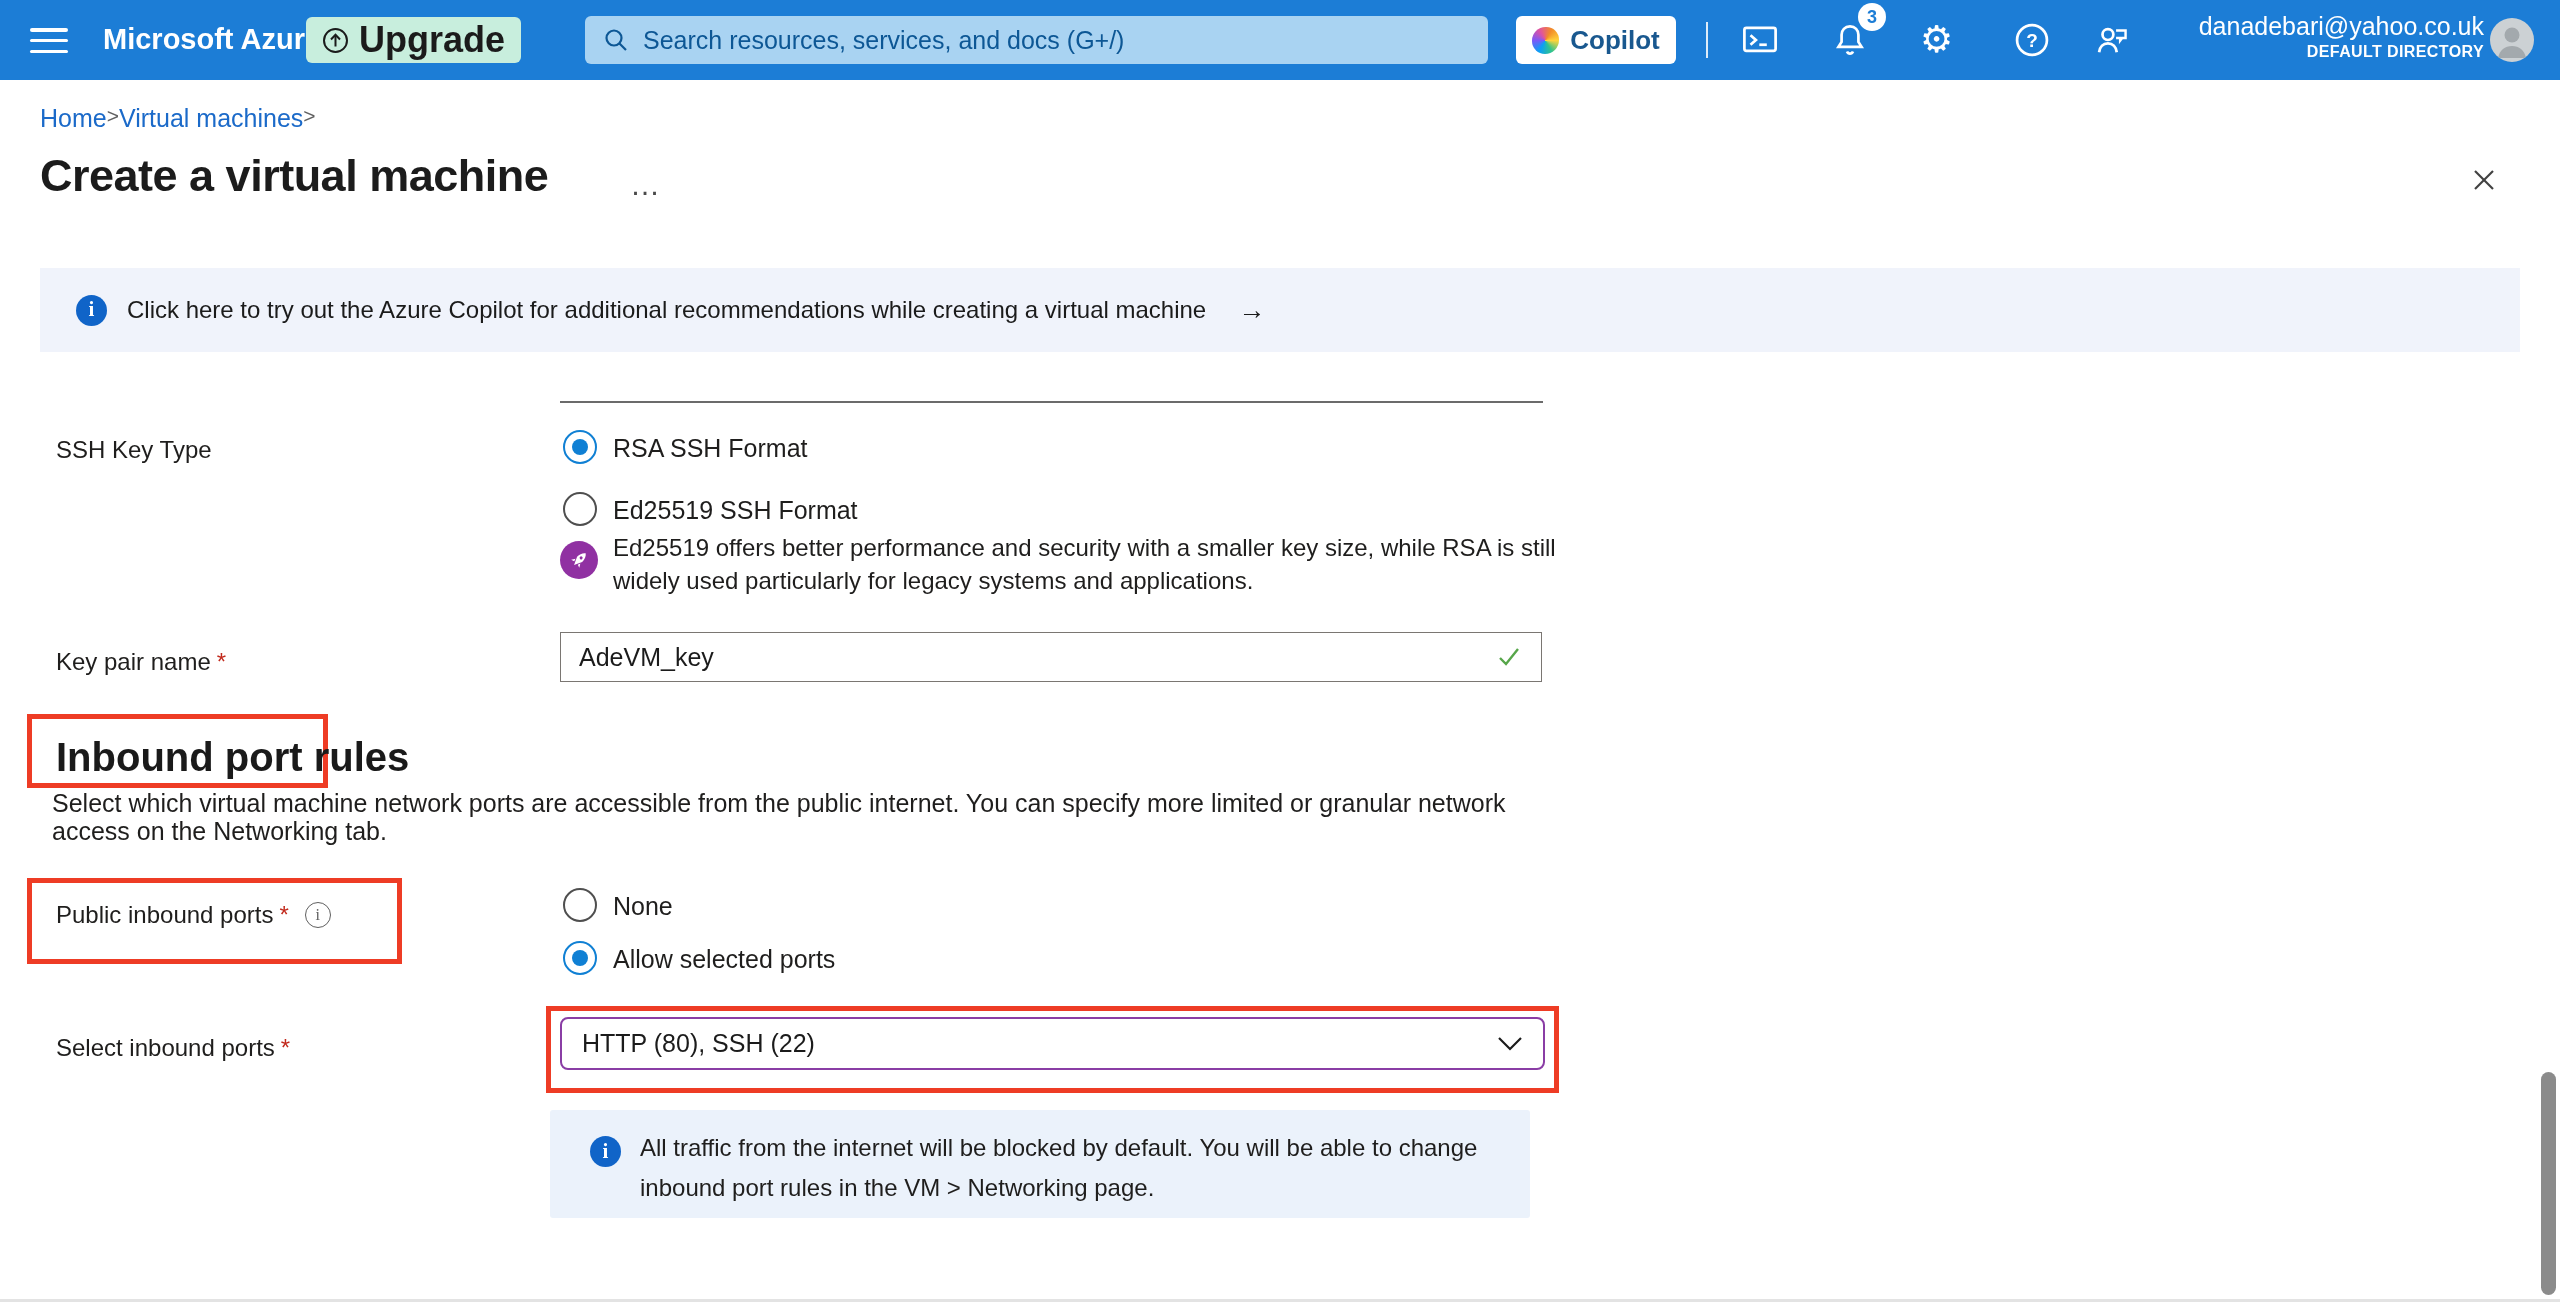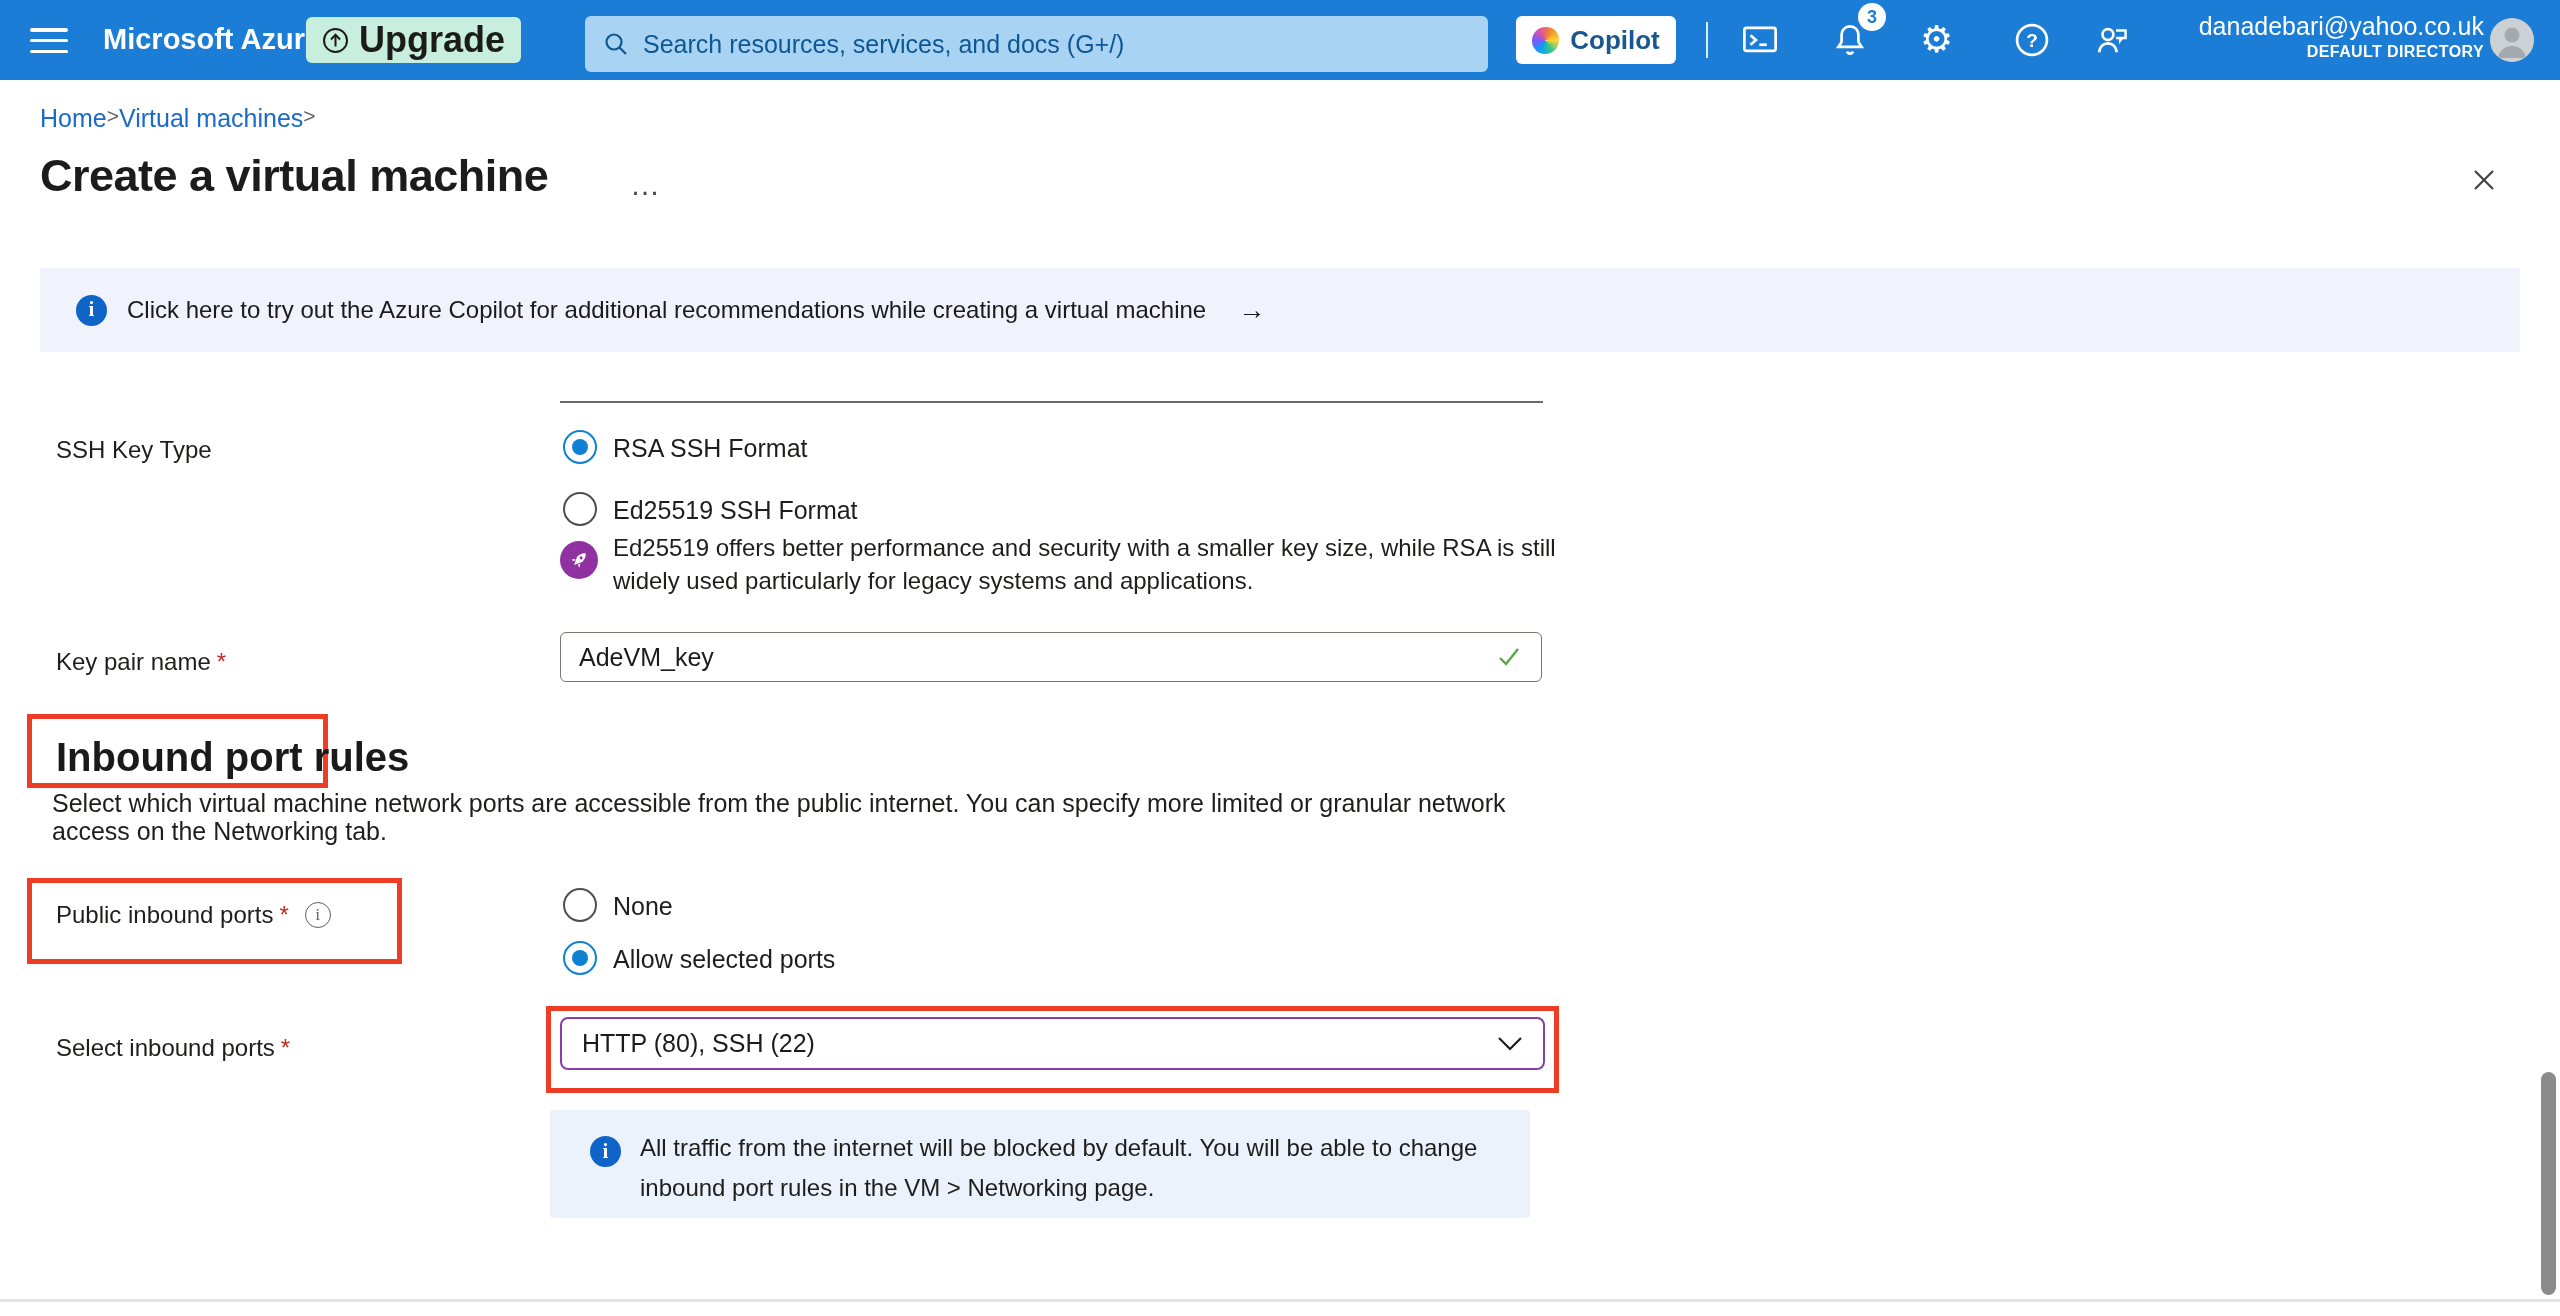--- a/index.html
+++ b/index.html
@@ -15,21 +15,21 @@
   body{font-family:"Liberation Sans","DejaVu Sans",sans-serif;color:var(--text_primary)}
   .page{position:relative;width:2560px;height:1316px;background:#fff;overflow:hidden}
   .abs{position:absolute}
 
   
   .topbar{position:absolute;left:0;top:0;width:2560px;height:80px;background:var(--header_bg)}
   .hamburger{left:30px;top:28px;width:38px;height:25px;display:flex;flex-direction:column;justify-content:space-between;cursor:pointer}
   .hamburger span{display:block;height:3.5px;background:#fff;border-radius:2px}
   .brand{left:103px;top:23px;font-size:29px;font-weight:700;color:#fff;white-space:nowrap;cursor:pointer}
   .upgrade{left:306px;top:17px;height:46px;padding:0 16px;background:var(--upgrade_bg);border:none;border-radius:6px;display:flex;align-items:center;gap:10px;font-size:36px;font-weight:700;color:var(--upgrade_text);cursor:pointer;font-family:inherit}
-  .search{left:585px;top:16px;width:903px;height:56px;background:var(--search_bg);border-radius:6px;display:flex;align-items:center;padding-left:18px;gap:14px;cursor:text}
+  .search{left:585px;top:16px;width:903px;height:48px;background:var(--search_bg);border-radius:6px;display:flex;align-items:center;padding-left:18px;gap:14px;cursor:text}
   .search-text{font-size:25px;color:var(--search_text);white-space:nowrap}
   .copilot{left:1516px;top:16px;width:160px;height:48px;background:#fff;border:none;border-radius:6px;display:flex;align-items:center;justify-content:center;gap:11px;font-size:26px;font-weight:700;color:var(--copilot_text);cursor:pointer;font-family:inherit}
   .copilot-logo{width:27px;height:27px;border-radius:50% 46% 52% 48%;background:conic-gradient(from 210deg,#0aa0f5,#7a5af8,#e052a0,#f28c28,#ffd43b,#31c48d,#0aa0f5)}
   .tb-divider{left:1706px;top:22px;width:2px;height:36px;background:rgba(255,255,255,.85)}
   .tb-icon{width:40px;height:40px;display:flex;align-items:center;justify-content:center;cursor:pointer}
   .icon-shell{left:1740px;top:20px}
   .icon-bell{left:1830px;top:20px}
   .badge{left:1858px;top:3px;width:28px;height:28px;border-radius:50%;background:#fff;color:var(--header_bg);font-size:18px;font-weight:700;display:flex;align-items:center;justify-content:center}
   .icon-gear{left:1920px;top:18px;font-size:37px;line-height:44px;color:#fff;font-family:"DejaVu Sans",sans-serif}
   .icon-help{left:2012px;top:20px}
@@ -64,21 +64,21 @@
   .radio.checked{border-color:var(--radio_blue)}
   .radio.checked::after{content:"";position:absolute;left:50%;top:50%;transform:translate(-50%,-50%);width:16px;height:16px;border-radius:50%;background:var(--radio_blue)}
   .radio-rsa{left:563px;top:430px}
   .rlbl{font-size:25px;color:var(--text_primary);cursor:pointer;white-space:nowrap}
   .rlbl-rsa{left:613px;top:434px}
   .radio-ed{left:563px;top:492px}
   .rlbl-ed{left:613px;top:496px}
   .rocket{left:560px;top:541px;width:38px;height:38px;border-radius:50%;background:var(--rocket_purple);display:flex;align-items:center;justify-content:center}
   .note{left:613px;top:531px;width:975px;font-size:24px;line-height:33px;color:var(--text_primary)}
   .lbl-keypair{left:56px;top:648px}
-  .input-box{left:560px;top:632px;width:982px;height:50px;background:#fff;border:1.5px solid #7a7672;border-radius:6px;display:flex;align-items:center;padding:0 18px;cursor:text}
+  .input-box{left:560px;top:632px;width:982px;height:50px;background:#fff;border:1.5px solid #7a7672;border-radius:0;display:flex;align-items:center;padding:0 18px;cursor:text}
   .input-value{font-size:25px;color:#1b1b1b;flex:1}
   .annotation{border:5px solid var(--highlight_red);pointer-events:none}
   .annotation-heading{left:27px;top:714px;width:301px;height:74px}
   .heading-inbound{left:56px;top:735px;font-size:40px;font-weight:700;color:#1a1a1a}
   .desc{left:52px;top:789px;width:1480px;font-size:25px;line-height:28px;color:var(--text_primary)}
   .annotation-public{left:27px;top:878px;width:375px;height:86px}
   .lbl-public{left:56px;top:901px;display:flex;align-items:center}
   .tooltip-i{width:26px;height:26px;border:1.5px solid #5f5f5f;border-radius:50%;margin-left:16px;position:relative;cursor:pointer;flex:none}
   .tooltip-i::after{content:"i";position:absolute;left:50%;top:50%;transform:translate(-50%,-52%);font-size:16px;color:#5f5f5f;font-family:"Liberation Serif","DejaVu Serif",serif}
   .radio-none{left:563px;top:888px}

